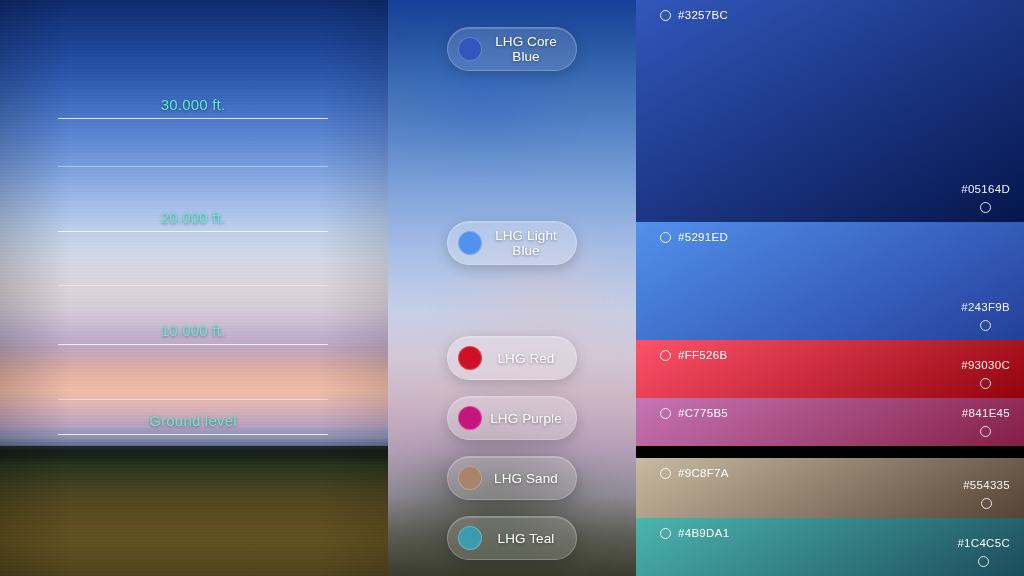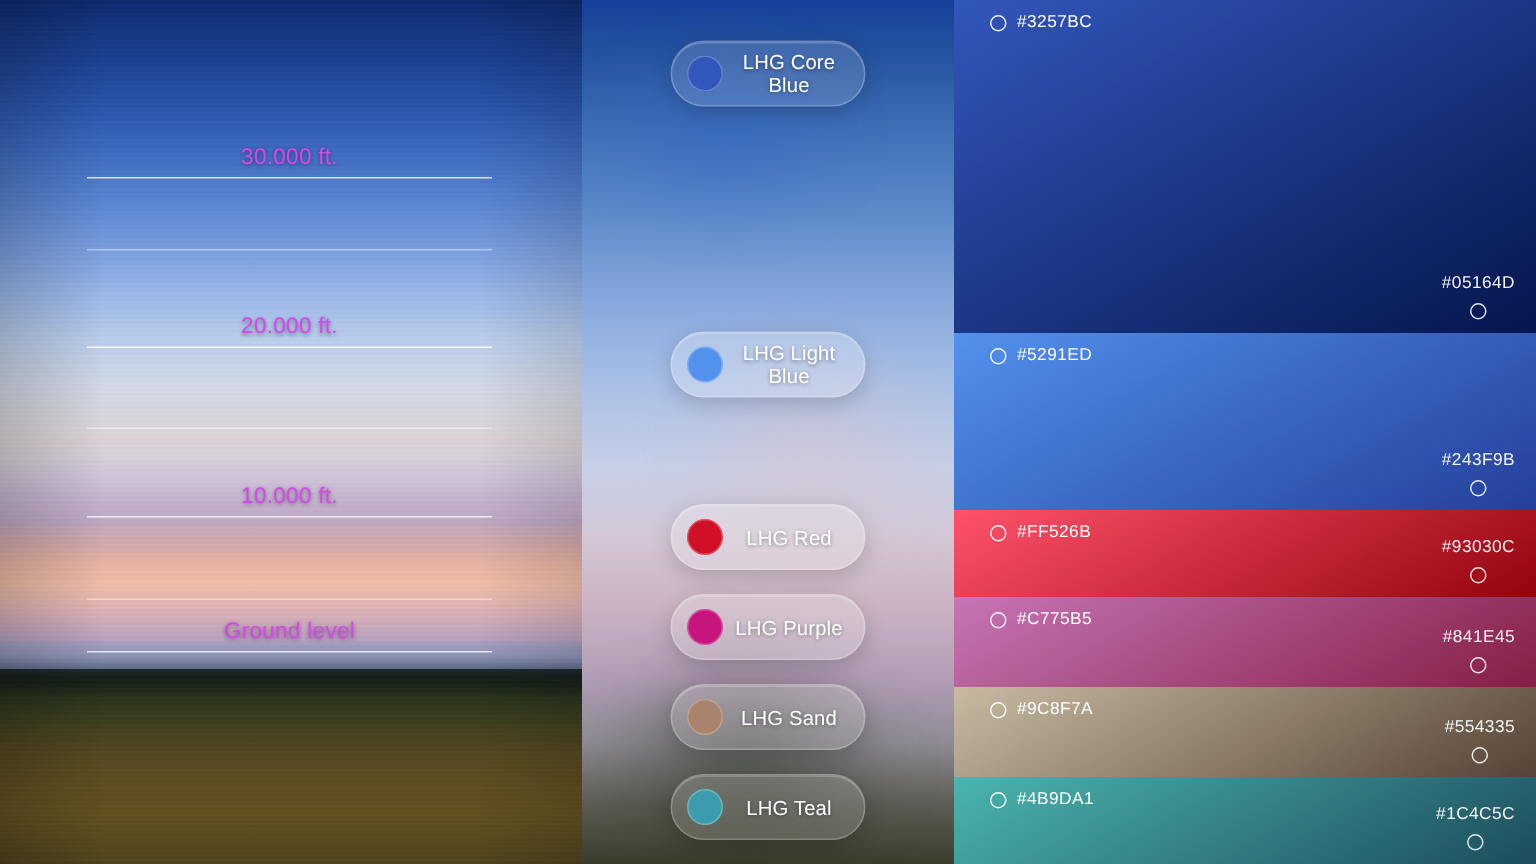--- a/index.html
+++ b/index.html
@@ -47,21 +47,21 @@
     background:
       repeating-linear-gradient(to bottom, rgba(255,255,255,0.012) 0px, rgba(255,255,255,0.012) 1px, rgba(0,0,0,0.012) 1px, rgba(0,0,0,0.012) 3px);
     pointer-events:none; }
   .sky-vignette { position:absolute; inset:0;
     background:linear-gradient(to right, rgba(0,0,0,.18), rgba(0,0,0,0) 18%, rgba(0,0,0,0) 82%, rgba(0,0,0,.12));
     pointer-events:none; }
 
   
   .gauge { position:absolute; left:58px; width:270px; top:0; height:576px; }
   .alt-row { position:absolute; left:0; width:270px; }
-  .alt-label { display:block; text-align:center; color:#d946ef; font-size:15px;
+  .alt-label { display:block; text-align:center; color:#5eead4; font-size:15px;
     letter-spacing:.2px; text-shadow:0 1px 3px rgba(0,0,0,.45); margin-bottom:5px; }
   .alt-line { display:block; height:1px; width:100%; background:rgba(255,255,255,.78); }
   .alt-line.faint { background:rgba(255,255,255,.42); }
 
   
   .pill-panel { position:relative; width:248px; height:576px; overflow:hidden; }
   .pill-bg { position:absolute; inset:0;
     background:linear-gradient(to bottom,
       #17409a 0%, #24529f 6%, #3b6cb4 14%, #5b88c9 24%,
       #84a6dc 34%, #a8bfe6 44%, #c6cfe7 54%, #d3c7d6 62%,
@@ -199,21 +199,21 @@
       <div class="swatch" style="top: 340px; height: 58px; background: linear-gradient(150deg, rgb(255, 82, 107) 0%, rgb(147, 3, 12) 100%);">
         <div class="swatch-top light-text">
           <span class="ring"></span>
           <span class="hex">#FF526B</span>
         </div>
         <div class="swatch-bottom dark-text">
           <span class="hex">#93030C</span>
           <span class="ring"></span>
         </div>
       </div>
-      <div class="swatch" style="top: 398px; height: 60px; background: linear-gradient(150deg, rgb(199, 117, 181) 0%, rgb(132, 30, 69) 100%);">
+      <div class="swatch" style="top: 398px; height: 48px; background: linear-gradient(150deg, rgb(199, 117, 181) 0%, rgb(132, 30, 69) 100%);">
         <div class="swatch-top light-text">
           <span class="ring"></span>
           <span class="hex">#C775B5</span>
         </div>
         <div class="swatch-bottom dark-text">
           <span class="hex">#841E45</span>
           <span class="ring"></span>
         </div>
       </div>
       <div class="swatch" style="top: 458px; height: 60px; background: linear-gradient(150deg, rgb(200, 187, 162) 0%, rgb(85, 67, 53) 100%);">

